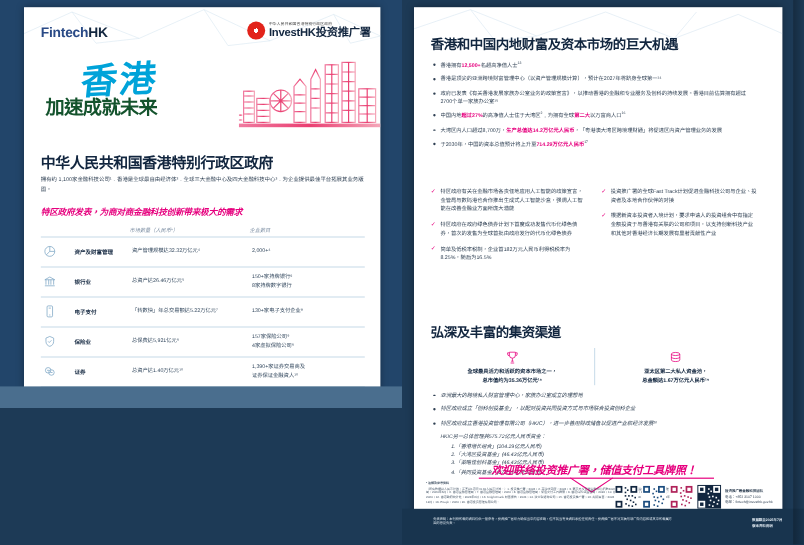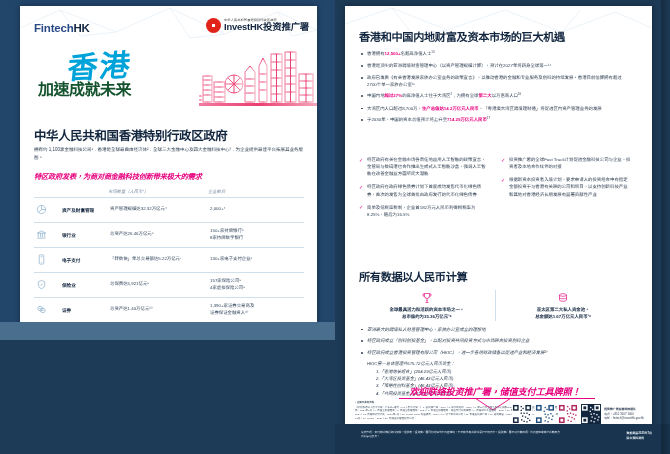--- a/index.html
+++ b/index.html
@@ -331,21 +331,21 @@
           <div class="col">
             <ul class="ck-list">
               <li>投资推广署的全球Fast Track计划促进金融科技公司与企业、投资者及本地合作伙伴的对接</li>
               <li>根据新资本投资者入境计划，要求申请人的投资组合中有指定金额投资于与香港有关联的公司和项目，以支持创新科技产业和其他对香港经济长期发展有显著贡献性产业</li>
             </ul>
           </div>
         </div>
       </div>
 
       <div class="r-sec" style="top:262px">
-        <h2 class="r-h">所有数据以人民币计算</h2>
+        <h2 class="r-h">弘深及丰富的集资渠道</h2>
 
         <div class="funnel">
           <div class="fcell">
             <div class="ficon">
               <svg width="12" height="12" viewBox="0 0 24 24" fill="none" stroke="#e6007e" stroke-width="1.3">
                 <path d="M7 3h10v5a5 5 0 0 1-10 0z"></path>
                   <path d="M7 4H4v2a3 3 0 0 0 3 3M17 4h3v2a3 3 0 0 1-3 3"></path>
                 <path d="M12 13v5M9 21h6M10 18h4"></path>
               </svg>
             </div>

